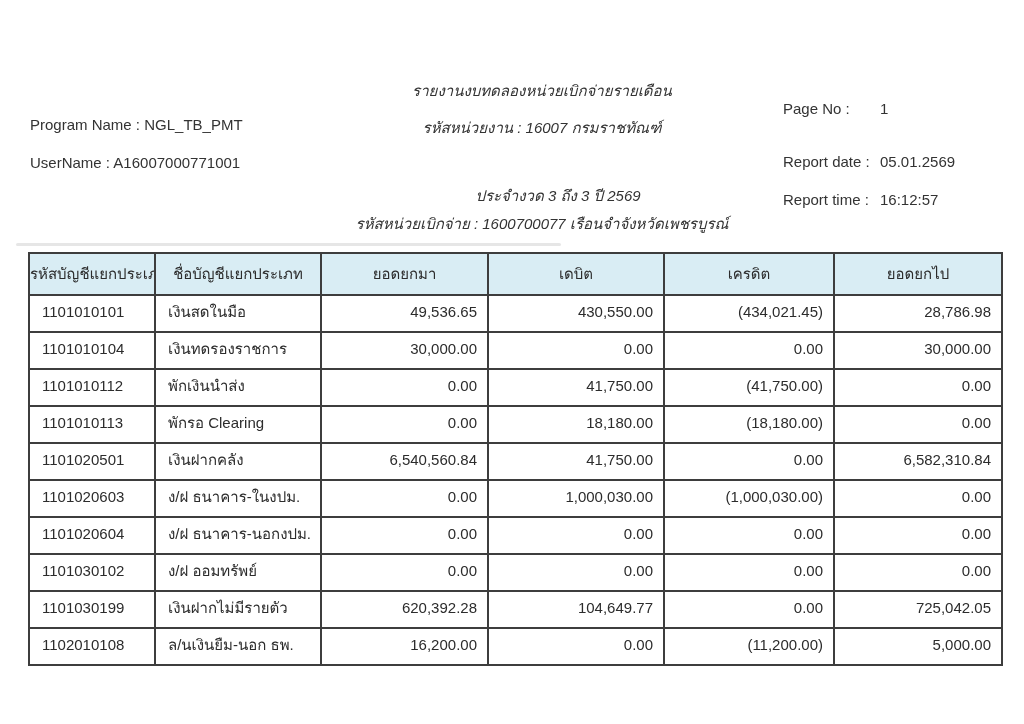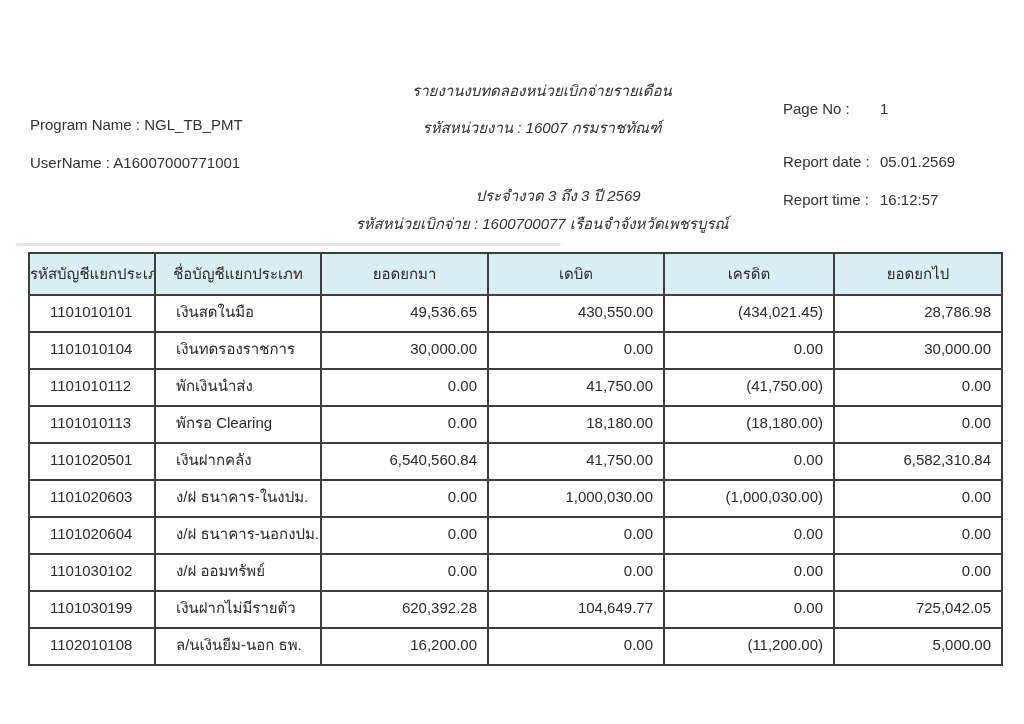--- a/index.html
+++ b/index.html
@@ -69,21 +69,21 @@
     font-weight: normal;
     text-align: center;
     vertical-align: middle;
     font-size: 15px;
   }
   table.report td {
     height: 37px;
     vertical-align: middle;
     padding-bottom: 4px;
   }
-  td.cl { text-align: left;  padding-left: 20px; }
+  td.cl { text-align: left;  padding-left: 12px; }
   td.cr { text-align: right; padding-right: 10px; }
 </style>
 </head>
 <body>
 
 <div class="page">
 
   <div class="hdr-left">
     <div class="hdr-line l1">Program Name : NGL_TB_PMT</div>
     <div class="hdr-line l2">UserName : A16007000771001</div>

